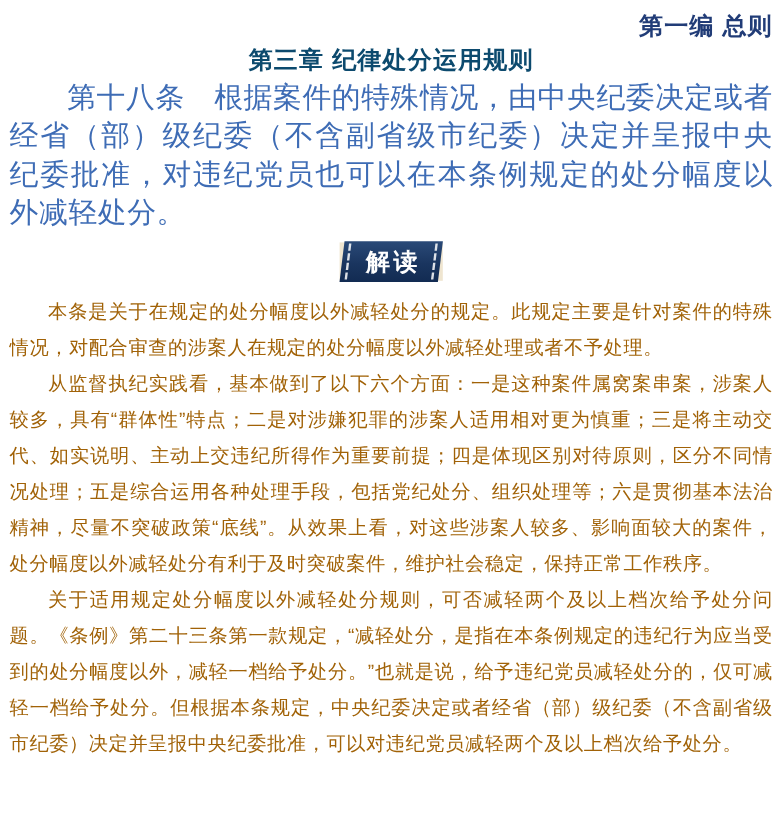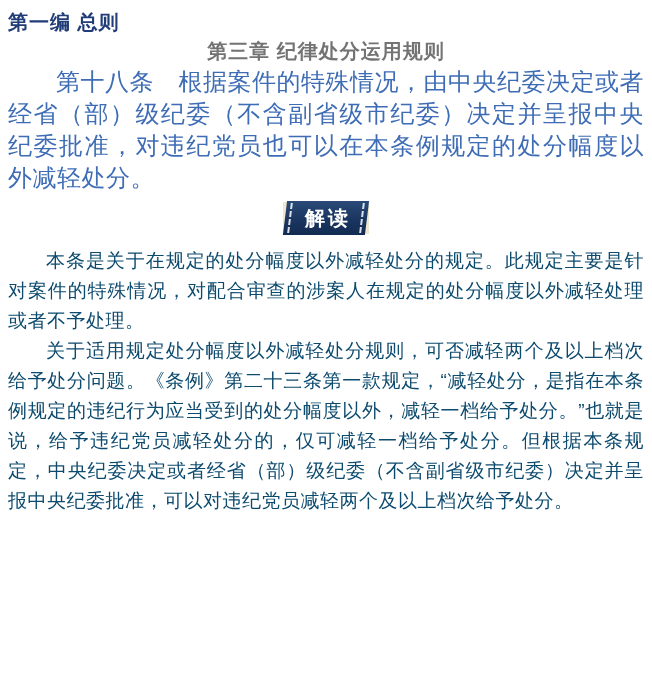--- a/index.html
+++ b/index.html
@@ -4,26 +4,26 @@
 <style>
   html,body{margin:0;padding:0;}
   body{
     width:652px;height:698px;overflow:hidden;background:#ffffff;
     font-family:"Liberation Sans","DejaVu Sans",sans-serif;
     -webkit-font-smoothing:antialiased;
   }
   .page{width:652px;height:698px;box-sizing:border-box;padding:8px 8px 0 8px;}
 
   .part-title{
-    margin:0;text-align:left;font-size:20px;line-height:29px;
+    margin:0;text-align:right;font-size:20px;line-height:29px;
     font-weight:700;color:#213c77;letter-spacing:1px;
   }
   .chapter-title{
     margin:0;text-align:center;font-size:20px;line-height:29px;
-    font-weight:700;color:#737373;letter-spacing:1px;
+    font-weight:700;color:#0c4a6e;letter-spacing:1px;
   }
 
   .article{
     margin:0;font-size:24px;line-height:32px;color:#3e6cb5;
     text-align:justify;text-indent:2em;letter-spacing:0.5px;
   }
 
   .badge-wrap{position:relative;width:88px;height:34px;margin:7px auto 0 auto;}
   .badge-back{position:absolute;left:1px;right:1px;top:1px;bottom:1px;background:#efe5d0;}
   .badge{
@@ -38,21 +38,21 @@
   }
   .badge::before{left:4px;}
   .badge::after{right:4px;}
   .badge-text{
     transform:skewX(7deg);color:#ffffff;font-weight:700;
     font-size:20px;letter-spacing:3px;text-indent:3px;
   }
 
   .body-text{margin-top:11px;}
   .body-text p{
-    margin:0;font-size:19px;line-height:30px;color:#0c4a6e;
+    margin:0;font-size:16px;line-height:30px;color:#a16207;
     text-align:justify;text-indent:2em;letter-spacing:0.5px;
   }
 </style>
 </head>
 <body>
 
 <div class="page">
 
   <h1 class="part-title">第一编 总则</h1>
 
@@ -62,16 +62,17 @@
 
   <div class="badge-wrap">
     <div class="badge-back"></div>
     <div class="badge">
       <span class="badge-text">解读</span>
     </div>
   </div>
 
   <div class="body-text">
     <p>本条是关于在规定的处分幅度以外减轻处分的规定。此规定主要是针对案件的特殊情况，对配合审查的涉案人在规定的处分幅度以外减轻处理或者不予处理。</p>
+    <p>从监督执纪实践看，基本做到了以下六个方面：一是这种案件属窝案串案，涉案人较多，具有“群体性”特点；二是对涉嫌犯罪的涉案人适用相对更为慎重；三是将主动交代、如实说明、主动上交违纪所得作为重要前提；四是体现区别对待原则，区分不同情况处理；五是综合运用各种处理手段，包括党纪处分、组织处理等；六是贯彻基本法治精神，尽量不突破政策“底线”。从效果上看，对这些涉案人较多、影响面较大的案件，处分幅度以外减轻处分有利于及时突破案件，维护社会稳定，保持正常工作秩序。</p>
     <p>关于适用规定处分幅度以外减轻处分规则，可否减轻两个及以上档次给予处分问题。《条例》第二十三条第一款规定，“减轻处分，是指在本条例规定的违纪行为应当受到的处分幅度以外，减轻一档给予处分。”也就是说，给予违纪党员减轻处分的，仅可减轻一档给予处分。但根据本条规定，中央纪委决定或者经省（部）级纪委（不含副省级市纪委）决定并呈报中央纪委批准，可以对违纪党员减轻两个及以上档次给予处分。</p>
   </div>
 
 </div>
 
 </body></html>

